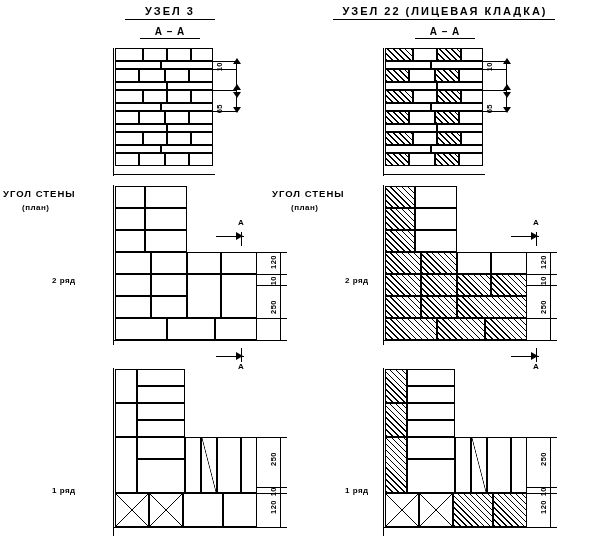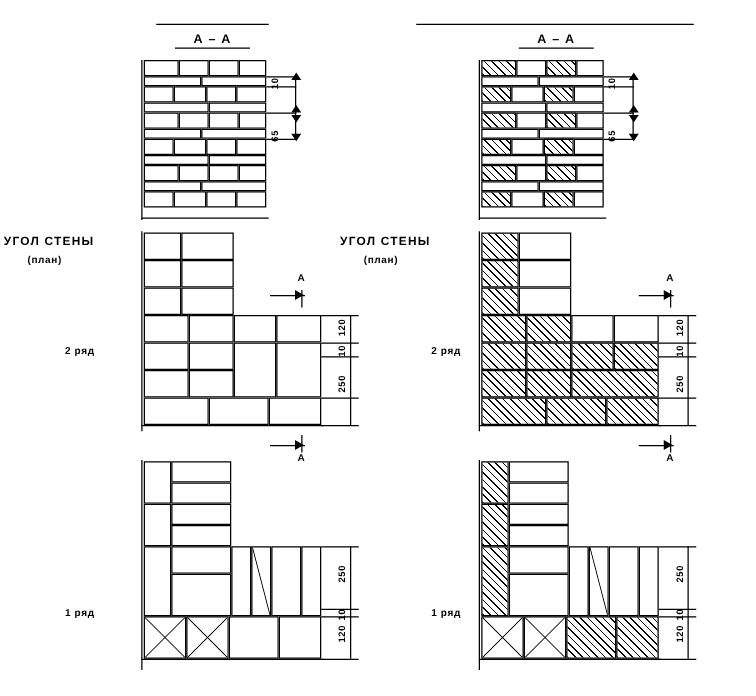--- a/index.html
+++ b/index.html
@@ -23,24 +23,26 @@
   .dimline{position:absolute;background:#000;}
   .arrowU{position:absolute;width:0;height:0;border-left:4px solid transparent;border-right:4px solid transparent;border-bottom:6px solid #000;}
   .arrowD{position:absolute;width:0;height:0;border-left:4px solid transparent;border-right:4px solid transparent;border-top:6px solid #000;}
   .arrowR{position:absolute;width:0;height:0;border-top:4px solid transparent;border-bottom:4px solid transparent;border-left:7px solid #000;}
 </style>
 </head>
 <body>
 
 <div id="sheet">
 
+  <div class="abs ttl" style="left:90px;top:5px;width:160px;">УЗЕЛ  3</div>
   <div class="rule" style="left:125px;top:19px;width:90px;height:1.4px;"></div>
   <div class="abs ttl2" style="left:120px;top:26px;width:100px;">А – А</div>
   <div class="rule" style="left:140px;top:38px;width:60px;height:1.2px;"></div>
 
+  <div class="abs ttl" style="left:300px;top:5px;width:290px;">УЗЕЛ  22 (ЛИЦЕВАЯ КЛАДКА)</div>
   <div class="rule" style="left:333px;top:19px;width:222px;height:1.4px;"></div>
   <div class="abs ttl2" style="left:395px;top:26px;width:100px;">А – А</div>
   <div class="rule" style="left:415px;top:38px;width:60px;height:1.2px;"></div>
 
   <div>
 
     <div class="rule" style="left:113px;top:48px;width:1.4px;height:128px;"></div>
 
     <div class="brick" style="left:115px;top:48px;width:28px;height:13px;"></div>
     <div class="brick" style="left:143px;top:48px;width:24px;height:13px;"></div>

